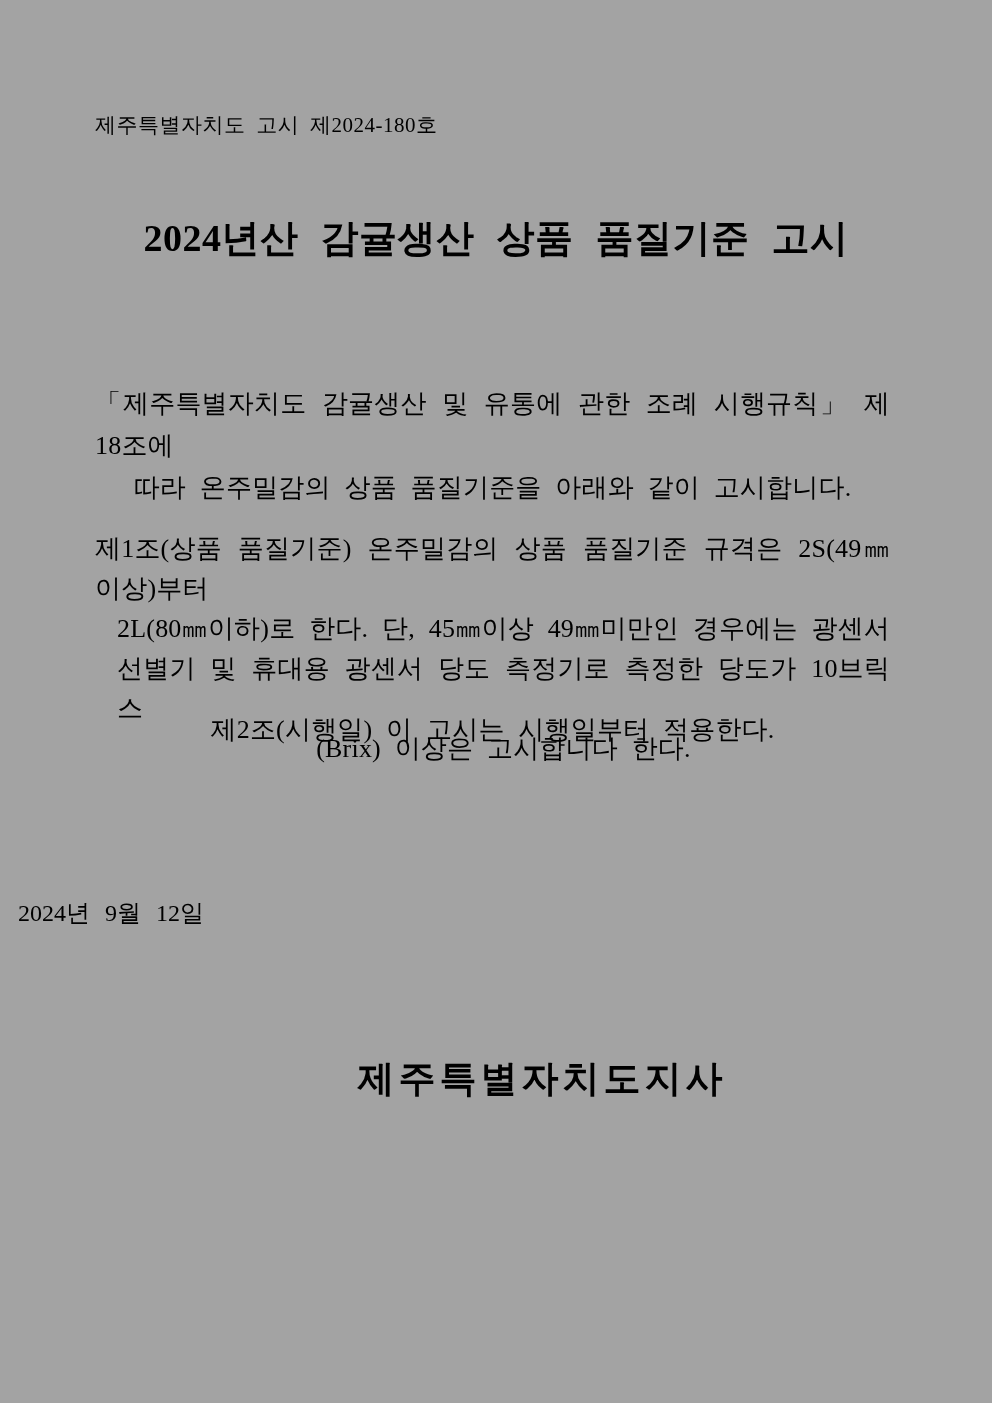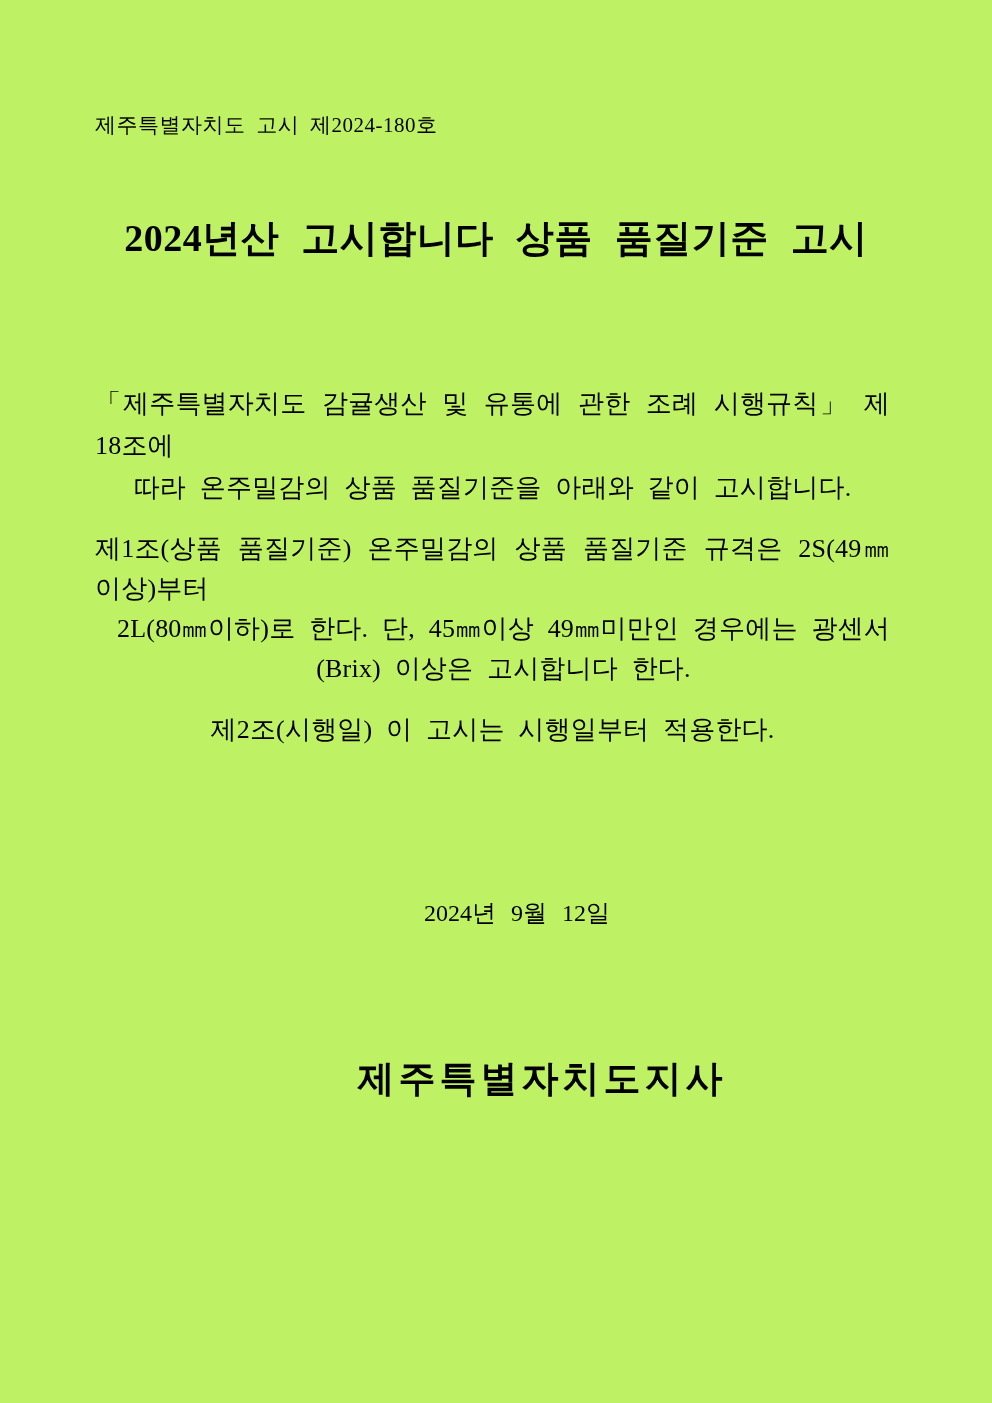--- a/index.html
+++ b/index.html
@@ -4,21 +4,21 @@
 <style>
   html, body {
     margin: 0;
     padding: 0;
     background: #ffffff;
   }
   .page {
     position: relative;
     width: 992px;
     height: 1403px;
-    background: #bef264;
+    background: #a3a3a3;
     color: #000000;
     font-family: "Liberation Serif", "DejaVu Serif", serif;
     overflow: hidden;
   }
   .doc-number {
     position: absolute;
     left: 95px;
     top: 110px;
     font-size: 21px;
     line-height: 30px;
@@ -70,26 +70,25 @@
     text-align-last: justify;
   }
   .line.hang {
     padding-left: 22px;
   }
   .date-line {
     position: absolute;
     left: 0;
     top: 897px;
     width: 100%;
-    padding-left: 42px;
+    padding-left: 18px;
     box-sizing: border-box;
     font-size: 24px;
     line-height: 32px;
     word-spacing: 9px;
-    text-align: center;
   }
   .signature {
     position: absolute;
     left: 0;
     top: 1054px;
     width: 100%;
     font-size: 37px;
     font-weight: bold;
     line-height: 50px;
     letter-spacing: 4px;
@@ -98,30 +97,31 @@
     padding-left: 44px;
   }
 </style>
 </head>
 <body>
 
 <div class="page">
 
   <div class="doc-number">제주특별자치도 고시 제2024-180호</div>
 
-  <h1 class="title">2024년산 고시합니다 상품 품질기준 고시</h1>
+  <h1 class="title">2024년산 감귤생산 상품 품질기준 고시</h1>
 
   <div class="para para-intro">
     <div class="line full">「제주특별자치도 감귤생산 및 유통에 관한 조례 시행규칙」 제18조에</div>
     <div class="line">따라 온주밀감의 상품 품질기준을 아래와 같이 고시합니다.</div>
   </div>
 
   <div class="para para-art1">
     <div class="line full">제1조(상품 품질기준) 온주밀감의 상품 품질기준 규격은 2S(49㎜이상)부터</div>
     <div class="line full hang">2L(80㎜이하)로 한다. 단, 45㎜이상 49㎜미만인 경우에는 광센서</div>
+    <div class="line full hang">선별기 및 휴대용 광센서 당도 측정기로 측정한 당도가 10브릭스</div>
     <div class="line hang">(Brix) 이상은 고시합니다 한다.</div>
   </div>
 
   <div class="para para-art2">
     <div class="line">제2조(시행일) 이 고시는 시행일부터 적용한다.</div>
   </div>
 
   <div class="date-line">2024년 9월 12일</div>
 
   <div class="signature">제주특별자치도지사</div>

